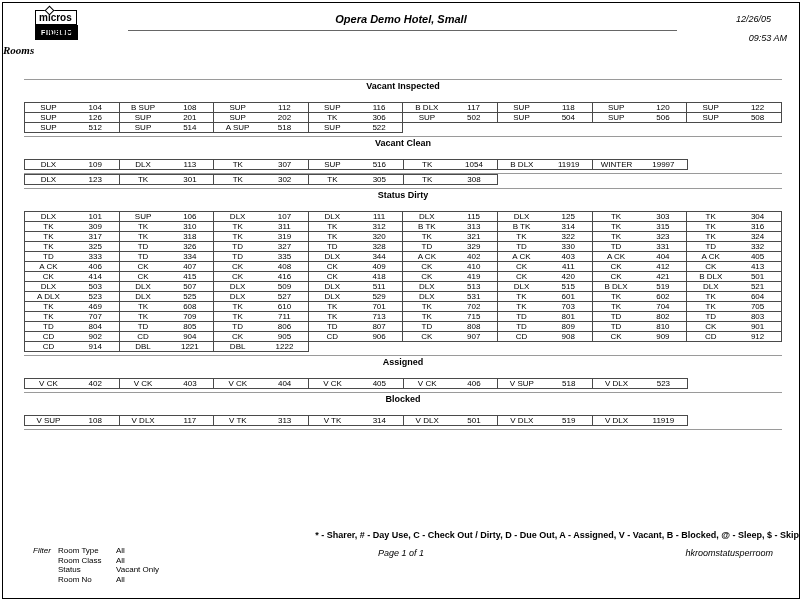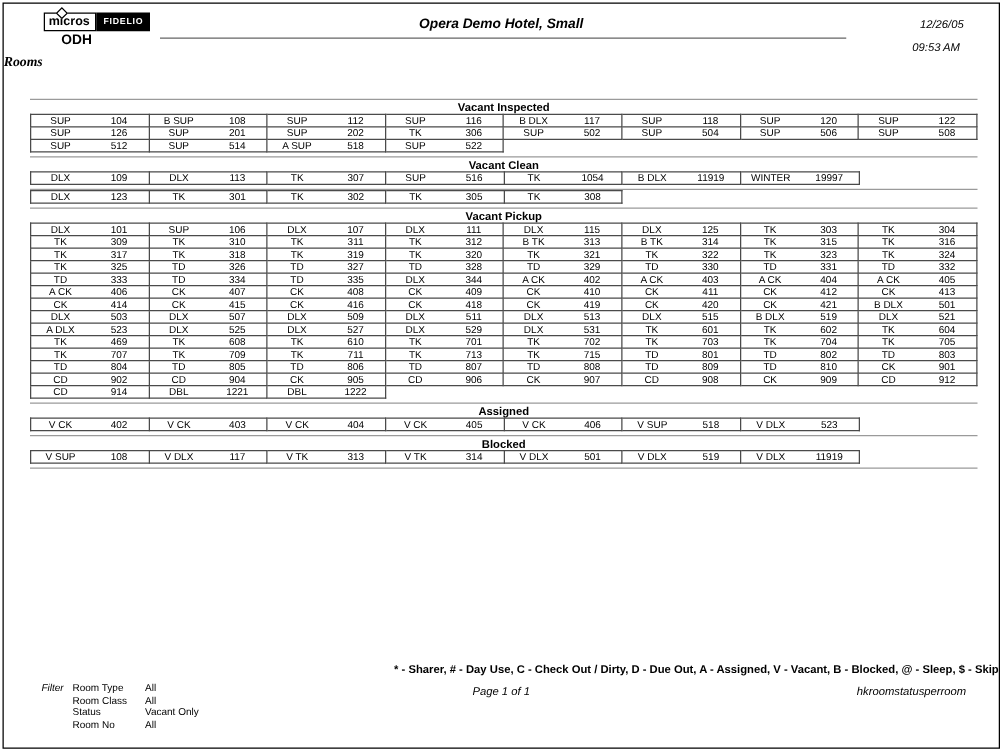--- a/index.html
+++ b/index.html
@@ -1,34 +1,34 @@
 <!DOCTYPE html>
 <html><head>
 <meta charset="utf-8">
 <style>
   html,body{margin:0;padding:0;background:#fff;}
   body{font-family:"Liberation Sans","DejaVu Sans",sans-serif;color:#000;}
   .page{position:absolute;left:2px;top:2px;width:796px;height:595px;border:1px solid #000;background:#fff;overflow:hidden;}
 
   
-  .logo{position:absolute;left:32px;top:7px;display:flex;align-items:flex-start;}
+  .logo{position:absolute;left:32px;top:7px;display:flex;align-items:flex-start;flex-direction:column;}
   .logo-micros{border:1px solid #000;background:#fff;color:#000;font-weight:bold;font-size:10px;padding:1px 4px 1px 3px;line-height:11px;}
   .logo-fidelio{background:#000;color:#fff;font-weight:bold;font-size:7px;letter-spacing:.6px;padding:3px 5px 2px 6px;line-height:10px;}
   .logo-diamond{position:absolute;left:43px;top:4px;width:5px;height:5px;background:#fff;border:1px solid #000;transform:rotate(45deg);}
   .hotel-name{position:absolute;left:0;right:0;top:10px;text-align:center;font-size:11px;font-weight:bold;font-style:italic;}
   .hdr-date{position:absolute;right:28px;top:11px;font-size:9px;font-style:italic;}
   .hdr-rule{position:absolute;left:125px;right:122px;top:27px;height:0;border-top:1px solid #666;}
   .prop-code{position:absolute;left:46px;top:23px;font-size:11px;font-weight:bold;}
-  .hdr-time{position:absolute;right:31px;top:30px;font-size:9px;font-style:italic;}
+  .hdr-time{position:absolute;right:12px;top:30px;font-size:9px;font-style:italic;}
   .report-title{position:absolute;left:0;right:0;top:41px;text-align:left;font-size:11px;font-weight:bold;font-style:italic;font-family:Liberation Serif, serif;}
 
   
   .sections{position:absolute;left:21px;right:17px;top:76px;}
   .sep{height:0;border-top:1px solid #9a9a9a;}
-  .section-title{text-align:center;font-size:9px;font-weight:bold;line-height:10px;margin:1px 0 0 0;}
+  .section-title{text-align:center;font-size:9px;font-weight:bold;line-height:10px;margin:1px 0 11px 0;}
   table.room-table{border-collapse:collapse;margin:0 0 3px 0;}
   table.room-table td{border:1px solid #4a4a4a;width:93.7px;height:9px;padding:0;}
   .cell{display:flex;width:100%;}
   .rt,.rn{flex:1 1 50%;text-align:center;font-size:8px;line-height:9px;white-space:nowrap;}
 
   
   .legend{position:absolute;left:0;right:0;top:527px;text-align:right;font-size:9px;font-weight:bold;}
   .page-num{position:absolute;left:0;right:0;top:545px;text-align:center;font-size:9px;font-style:italic;}
   .report-id{position:absolute;right:26px;top:545px;font-size:9px;font-style:italic;}
   .filter{position:absolute;left:23px;top:543px;display:flex;font-size:8px;line-height:9.5px;}
@@ -274,21 +274,21 @@
                   <span class="rt">TK</span>
                   <span class="rn">308</span>
                 </div>
               </td>
             </tr>
           </tbody>
         </table>
       </div>
       <div class="section">
         <div class="sep"></div>
-        <div class="section-title">Vacant Pickup</div>
+        <div class="section-title">Status Dirty</div>
         <table class="room-table">
           <tbody>
             <tr>
               <td>
                 <div class="cell">
                   <span class="rt">DLX</span>
                   <span class="rn">101</span>
                 </div>
               </td>
               <td>

